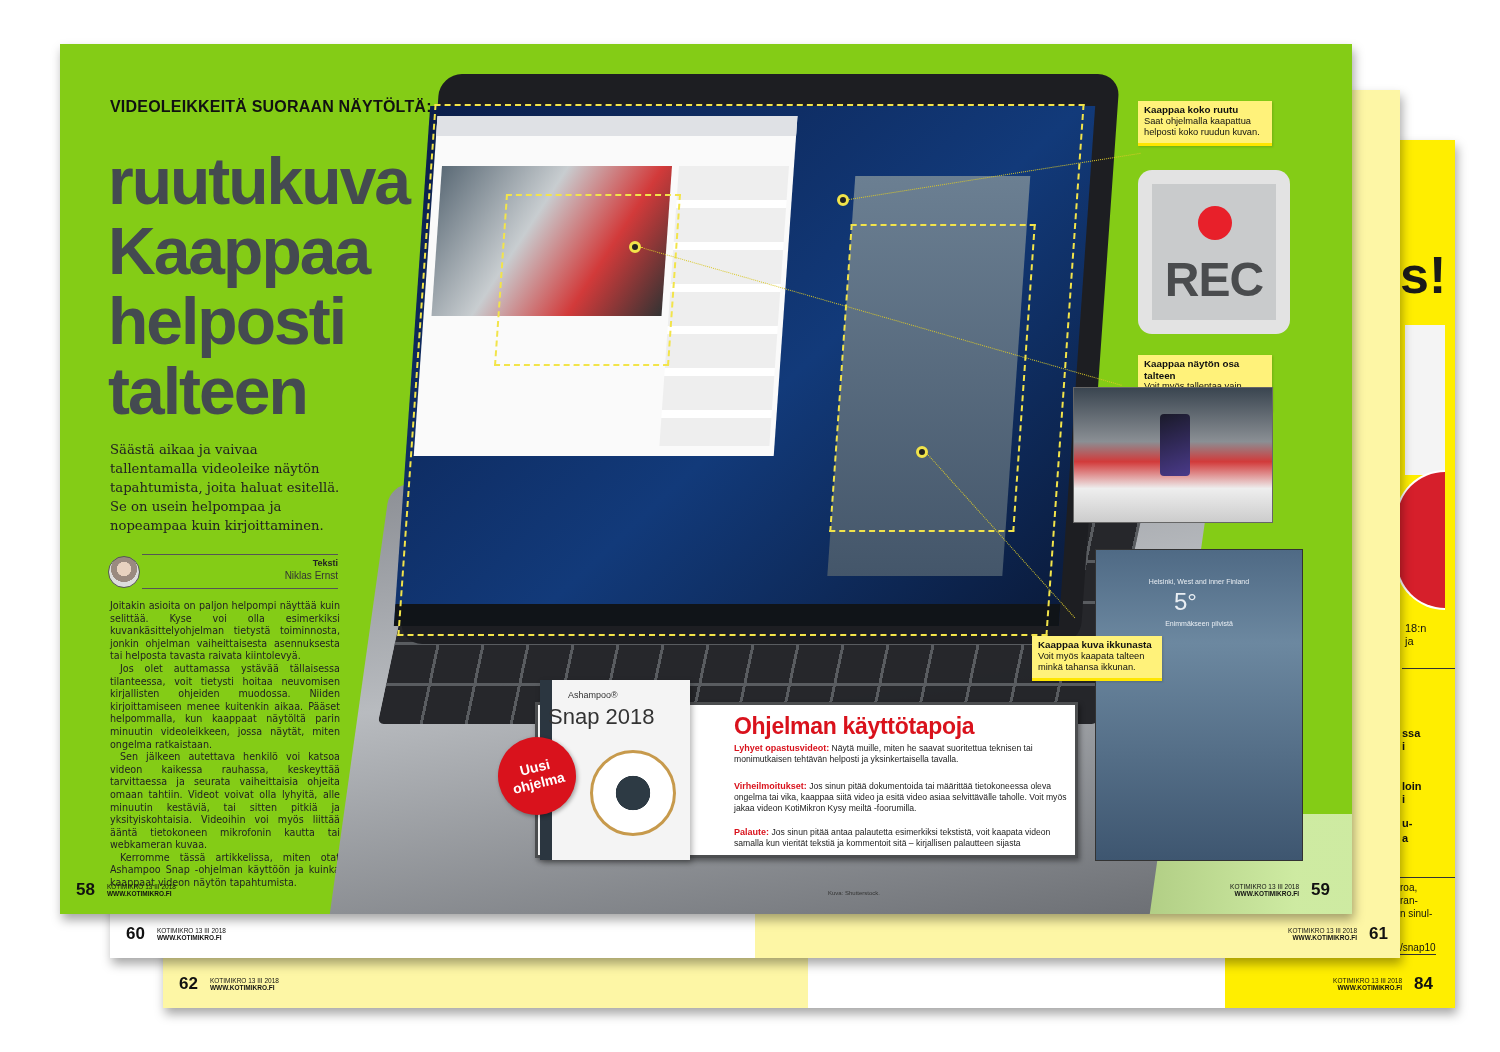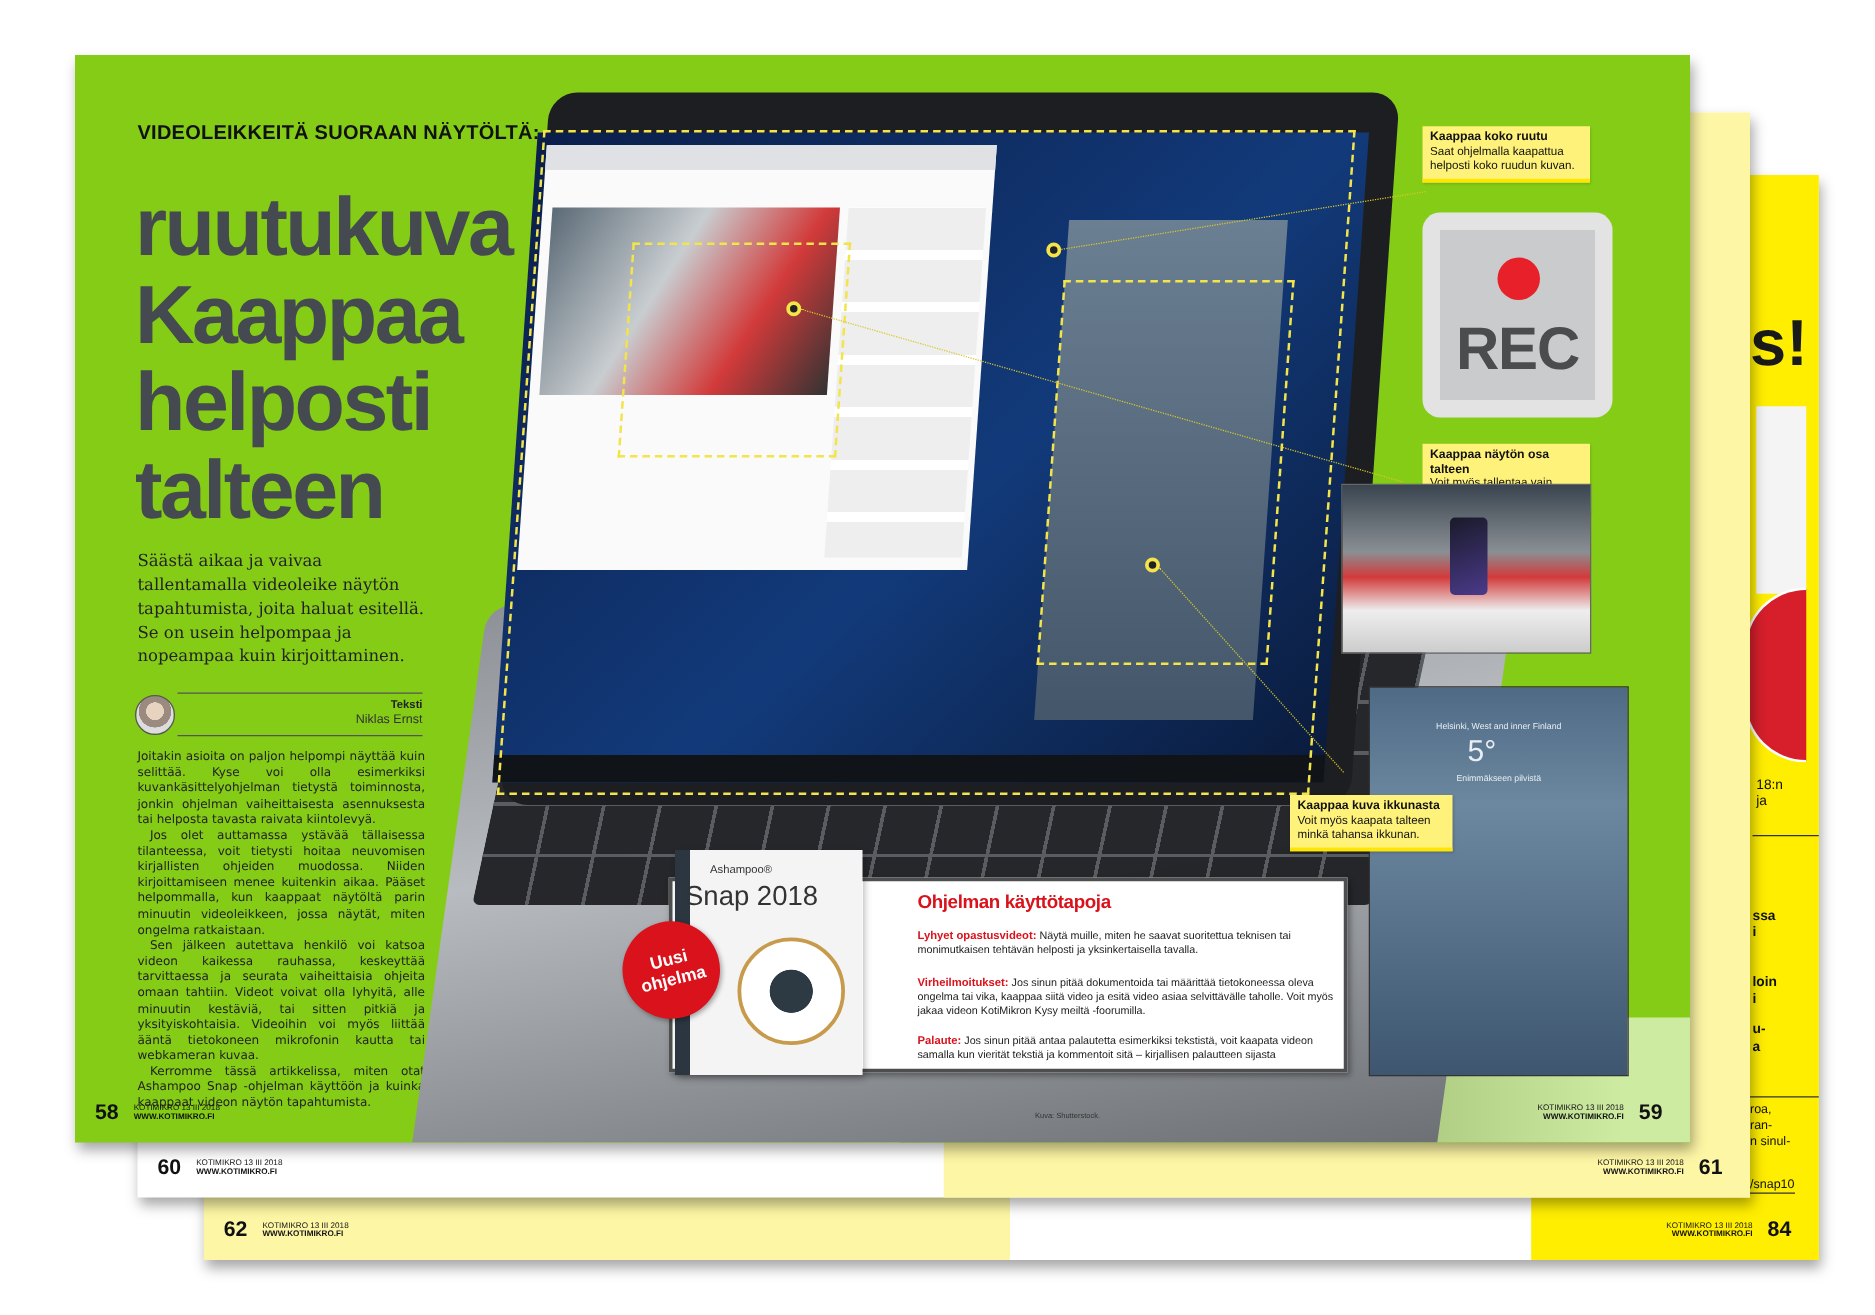--- a/index.html
+++ b/index.html
@@ -66,21 +66,21 @@
 
   .thumb-phone { position: absolute; left: 1013px; top: 343px; width: 200px; height: 136px; background: linear-gradient(180deg,#3a4550 0%, #8a8f94 40%, #d23a3a 55%, #eeeeee 75%, #ccc 100%); border: 1px solid #666; }
   .thumb-phone .phone { position: absolute; left: 86px; top: 26px; width: 30px; height: 62px; background: linear-gradient(160deg,#1a1a2a,#4a3a8a); border-radius: 4px; }
   .thumb-weather { position: absolute; left: 1035px; top: 505px; width: 208px; height: 312px; background: linear-gradient(180deg,#4f6a85 0%, #6c88a0 30%, #3e5670 100%); border: 1px solid #333; color: #e9eef3; }
   .thumb-weather .city { position: absolute; top: 28px; width: 100%; text-align: center; font-size: 7px; }
   .thumb-weather .temp { position: absolute; top: 38px; left: 78px; font-size: 24px; font-weight: normal; }
   .thumb-weather .cond { position: absolute; top: 70px; width: 100%; text-align: center; font-size: 7px; }
 
   
   .infobox { position: absolute; left: 475px; top: 658px; width: 543px; height: 156px; background: #ffffff; border: 3px solid #4c4e50; box-shadow: 2px 3px 5px rgba(0,0,0,0.4); }
-  .infobox .title { position: absolute; left: 196px; top: 8px; font-weight: bold; font-size: 15px; color: #d9121c; letter-spacing: -0.3px; }
+  .infobox .title { position: absolute; left: 196px; top: 8px; font-weight: bold; font-size: 23px; color: #d9121c; letter-spacing: -0.3px; }
   .infobox .item { position: absolute; left: 196px; width: 335px; font-size: 8.6px; line-height: 11px; color: #222; }
   .infobox .item b { color: #d9121c; font-size: 9px; }
   .snapbox { position: absolute; left: 480px; top: 636px; width: 150px; height: 180px; background: linear-gradient(90deg,#2b3640 0 12px,#f4f4f4 12px); box-shadow: 2px 3px 6px rgba(0,0,0,0.3); }
   .snapbox .brand { position: absolute; left: 28px; top: 10px; font-size: 9px; color: #333; }
   .snapbox .prod { position: absolute; left: 8px; top: 24px; font-size: 22px; color: #333; }
   .snapbox .lens { position: absolute; left: 50px; top: 70px; width: 86px; height: 86px; border-radius: 50%; border: 3px solid #c79a4c; background: radial-gradient(circle,#2d3a44 0 30%, #fff 31% 100%); }
   .badge-new { position: absolute; left: 438px; top: 693px; width: 78px; height: 78px; border-radius: 50%; background: #d9121c; color: #fff; font-weight: bold; font-size: 14px; line-height: 16px; text-align: center; padding-top: 22px; transform: rotate(-14deg); box-shadow: 1px 2px 4px rgba(0,0,0,0.35); }
 
   .credit { position: absolute; left: 768px; top: 846px; font-size: 6px; color: #333; }
 </style>
@@ -117,21 +117,21 @@
 <div class="peek-text" style="left:1400px; top:894px; font-size:10px;">ran-</div>
 <div class="peek-text" style="left:1400px; top:907px; font-size:10px;">n sinul-</div>
 <div class="peek-text" style="left:1400px; top:941px; font-size:10px; border-bottom:1px solid #333;">/snap10</div>
 
 <div class="page-stack" id="spread-60-61">
   <div class="right-half"></div>
   <div class="footer" style="left:16px; bottom:14px;">
     <span class="pnum">60</span>
     <span class="mag"><span>KOTIMIKRO 13 III 2018</span><b>WWW.KOTIMIKRO.FI</b></span>
   </div>
-  <div class="footer right" style="right:22px; bottom:14px;">
+  <div class="footer right" style="right:12px; bottom:14px;">
     <span class="mag"><span>KOTIMIKRO 13 III 2018</span><b>WWW.KOTIMIKRO.FI</b></span>
     <span class="pnum">61</span>
   </div>
 </div>
 
 <div class="page-stack" id="spread-58-59">
 
   <div class="kicker">VIDEOLEIKKEITÄ SUORAAN NÄYTÖLTÄ:</div>
   <div class="headline">
     <div>ruutukuva</div>

